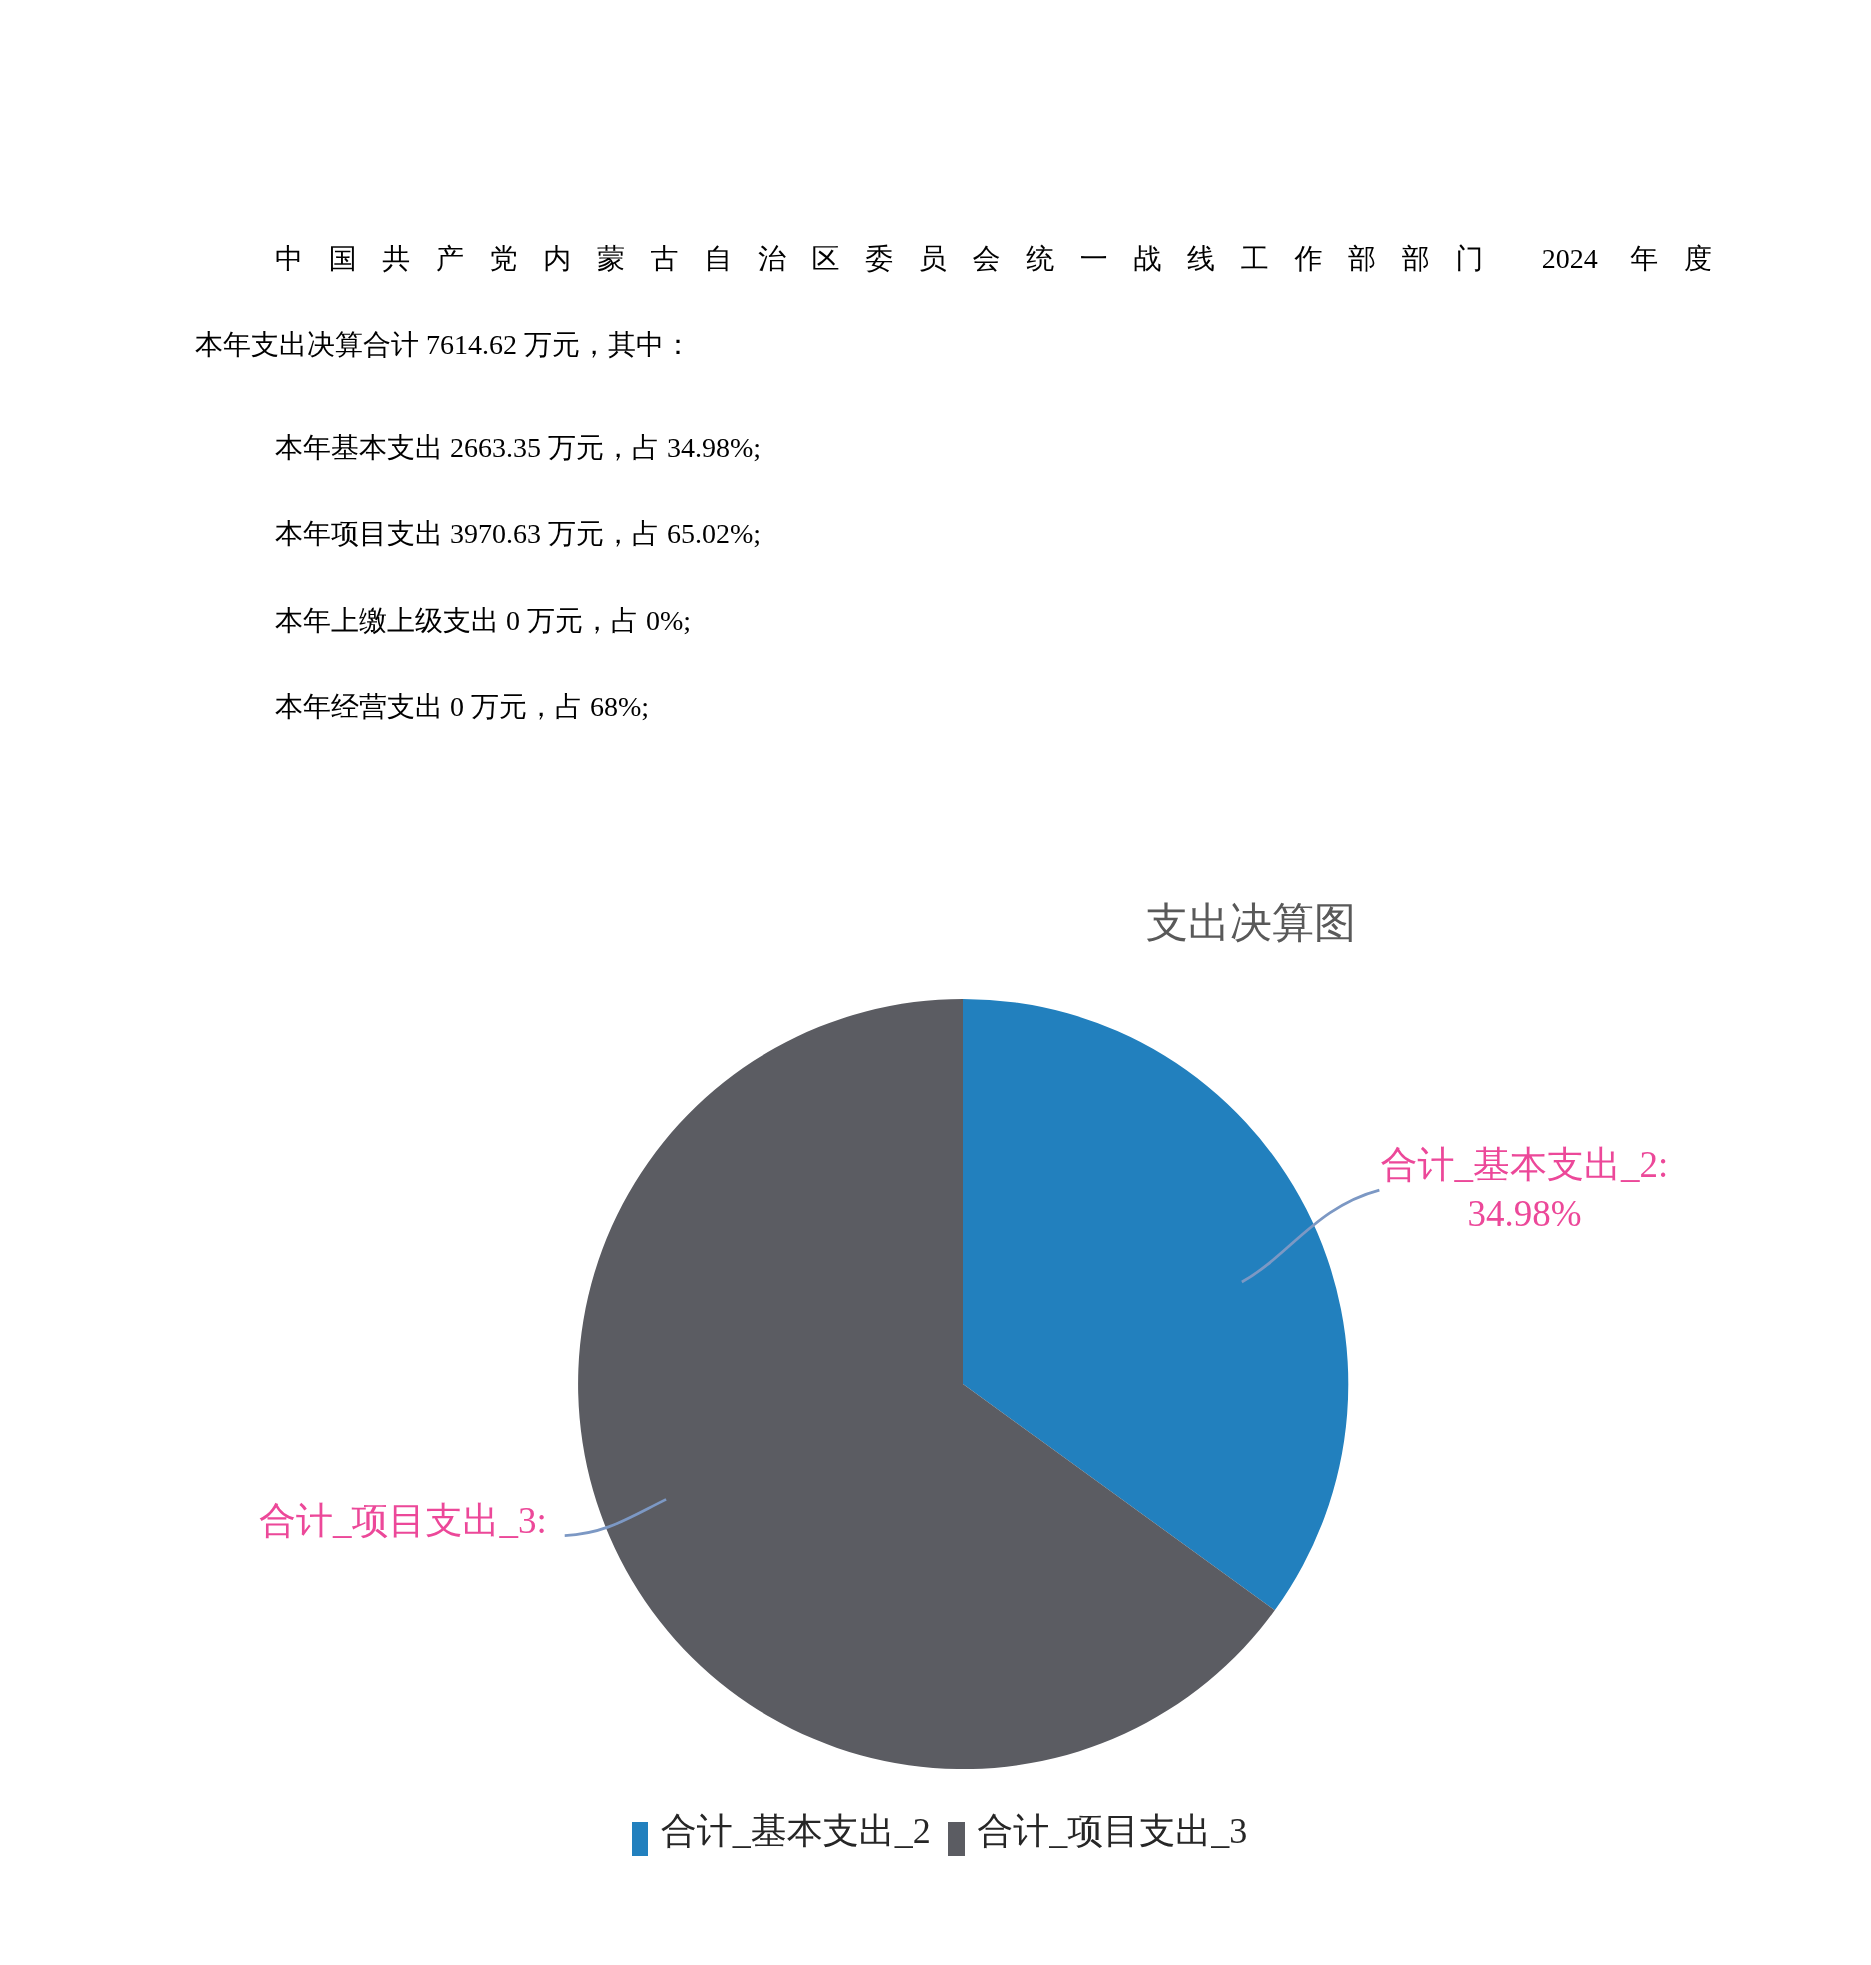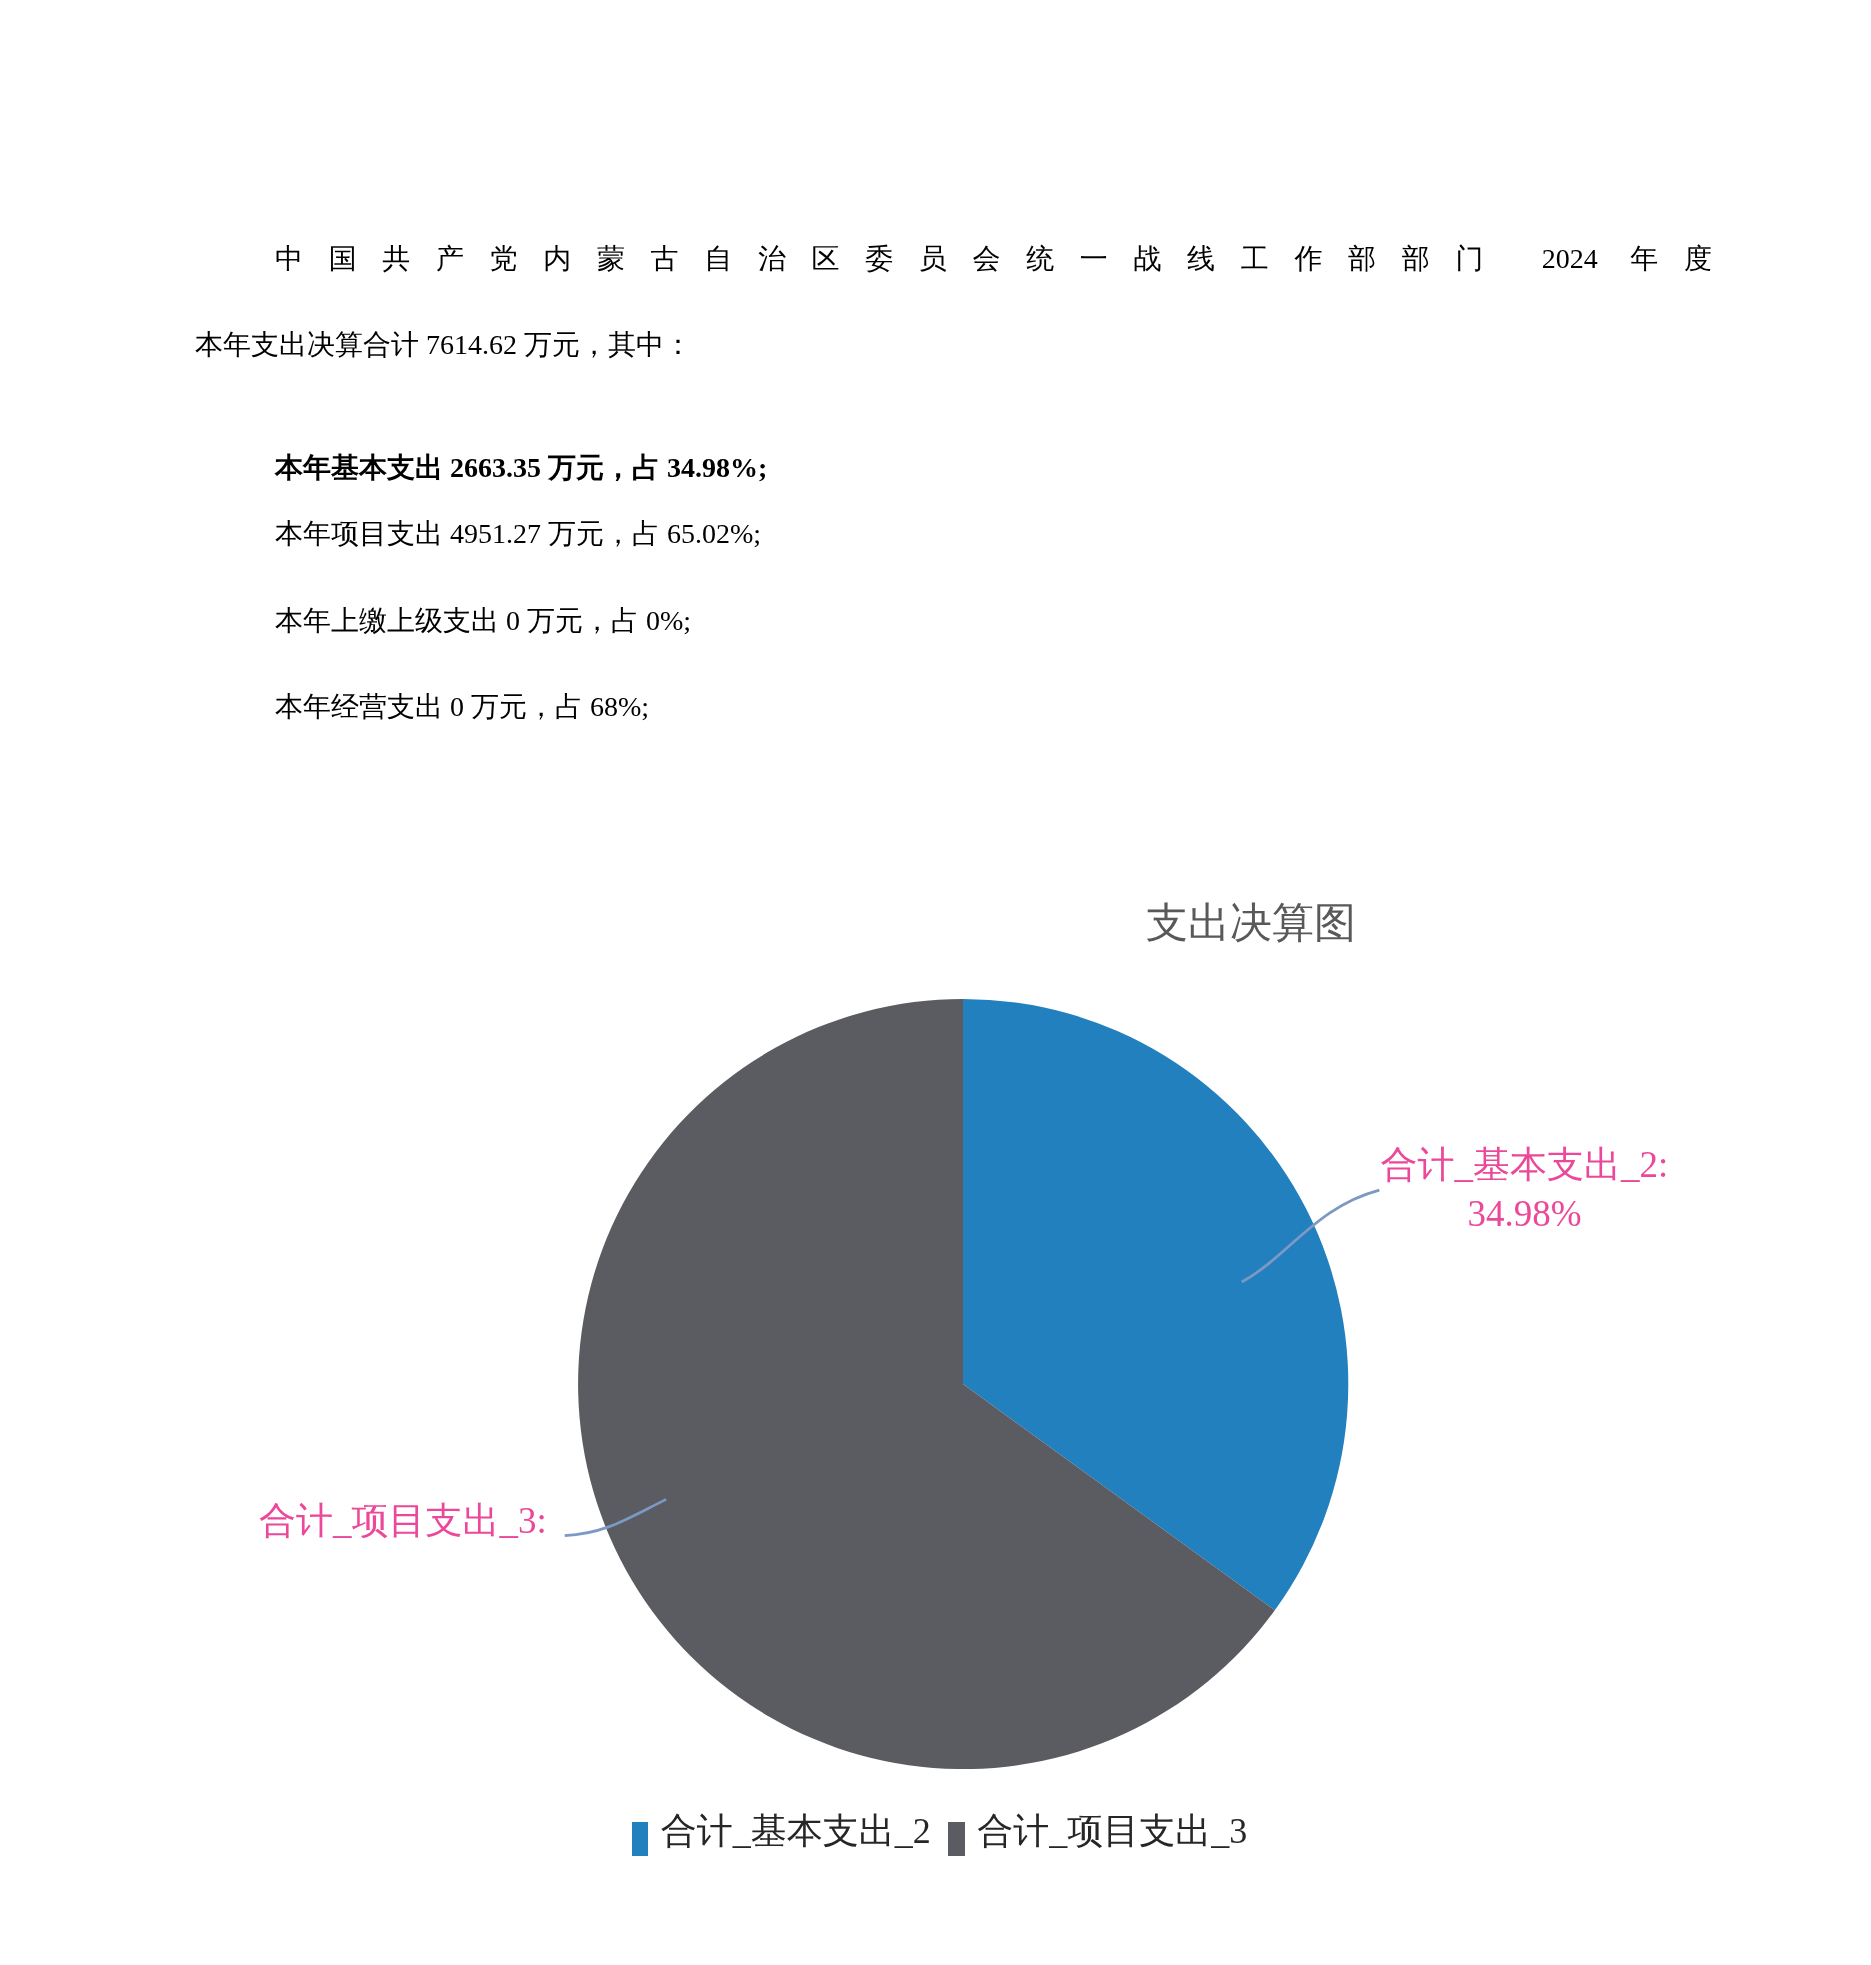--- a/index.html
+++ b/index.html
@@ -58,22 +58,22 @@
   svg{position:absolute;}
 </style>
 </head>
 <body>
 
 <div id="page">
 
   <div class="tline just" style="left:275px; top:241px; width:1437px;">中国共产党内蒙古自治区委员会统一战线工作部部门 2024 年度</div>
   <div class="tline" style="left:171px; top:327px;margin-left:24px;">本年支出决算合计 7614.62 万元，其中：</div>
 
-  <div class="tline" style="left:275px; top:450px;font-weight:bold;">本年基本支出 2663.35 万元，占 34.98%;</div>
-  <div class="tline" style="left:275px; top:516px;">本年项目支出 4951.27 万元，占 65.02%;</div>
+  <div class="tline" style="left:275px; top:430px;">本年基本支出 2663.35 万元，占 34.98%;</div>
+  <div class="tline" style="left:275px; top:516px;">本年项目支出 3970.63 万元，占 65.02%;</div>
   <div class="tline" style="left:275px; top:603px;">本年上缴上级支出 0 万元，占 0%;</div>
   <div class="tline" style="left:275px; top:689px;">本年经营支出 0 万元，占 68%;</div>
 
   <div class="chart-title">支出决算图</div>
 
   <svg style="left:574px; top:995px;" width="778" height="778" viewBox="-1000 -1000 2000 2000">
     <path d="M0,0 L0,-990 A990,990 0 0 1 801.5,581.8 Z" fill="#2280BE"></path>
     <path d="M0,0 L801.5,581.8 A990,990 0 1 1 0,-990 Z" fill="#5B5C62"></path>
   </svg>
 

